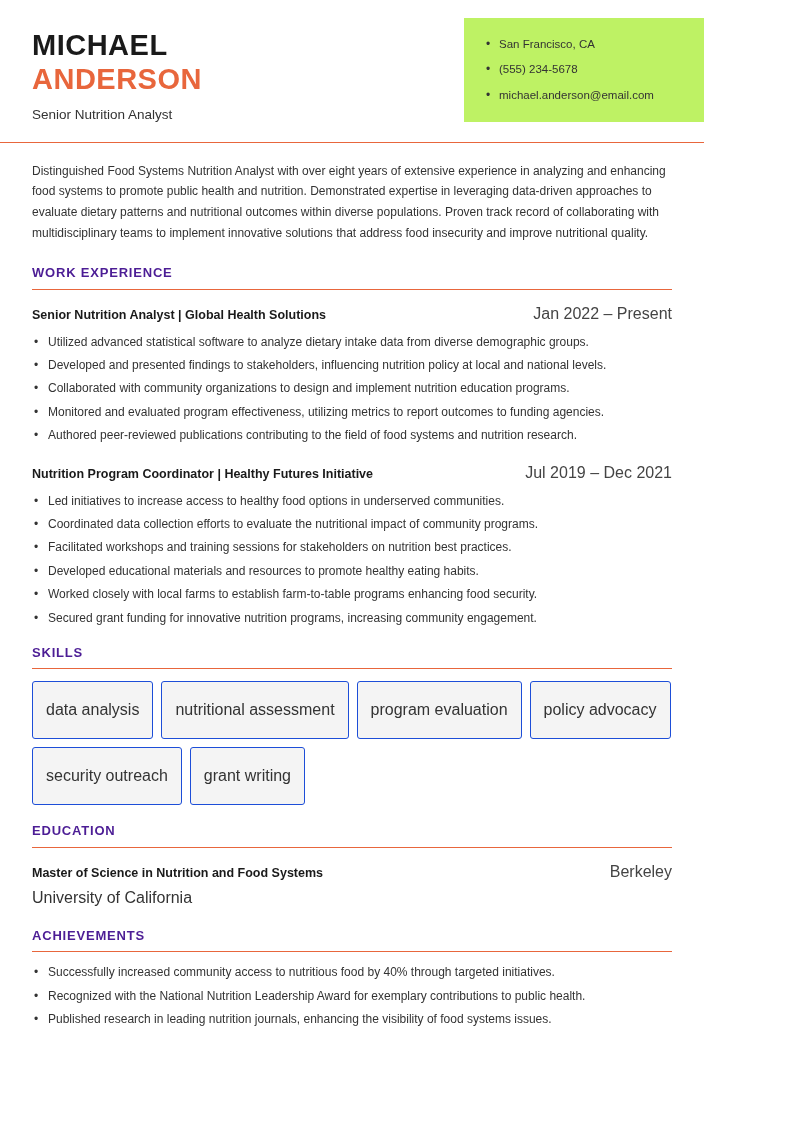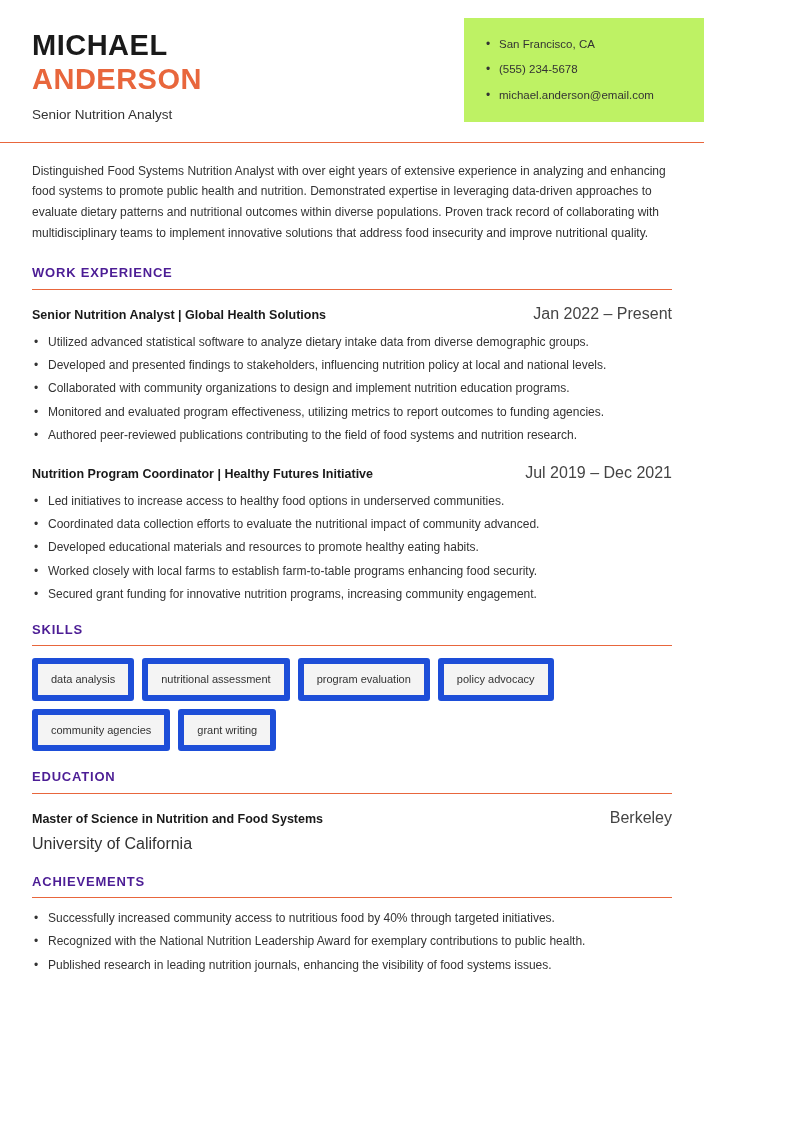--- a/index.html
+++ b/index.html
@@ -169,24 +169,24 @@
 
   .tag-row {
     display: flex;
     flex-wrap: wrap;
     gap: 8px;
     margin-top: 4px;
     margin-bottom: 4px;
   }
   .tag {
     background: #f4f4f4;
-    border: 6px solid #1d4ed8;
+    border: 1px solid #1d4ed8;
     border-radius: 3px;
-    padding: 7px 13px;
-    font-size: 11px;
+    padding: 16px 13px;
+    font-size: 16px;
     color: #333333;
     white-space: nowrap;
   }
 
   .achievements-list {
     margin-top: 2px;
   }
   .achievements-list li { margin-bottom: 10px; }
 
   .spacer-sm { height: 6px; }
@@ -234,37 +234,38 @@
         </ul>
       </div>
 
       <div class="entry">
         <div class="entry-head">
           <div class="entry-title">Nutrition Program Coordinator | Healthy Futures Initiative</div>
           <div class="entry-date">Jul 2019 – Dec 2021</div>
         </div>
         <ul class="bullets">
           <li>Led initiatives to increase access to healthy food options in underserved communities.</li>
-          <li>Coordinated data collection efforts to evaluate the nutritional impact of community advanced.</li>
+          <li>Coordinated data collection efforts to evaluate the nutritional impact of community programs.</li>
+          <li>Facilitated workshops and training sessions for stakeholders on nutrition best practices.</li>
           <li>Developed educational materials and resources to promote healthy eating habits.</li>
           <li>Worked closely with local farms to establish farm-to-table programs enhancing food security.</li>
           <li>Secured grant funding for innovative nutrition programs, increasing community engagement.</li>
         </ul>
       </div>
     </div>
 
     <div class="section">
       <div class="section-title">SKILLS</div>
       <hr class="section-rule">
       <div class="tag-row">
         <span class="tag">data analysis</span>
         <span class="tag">nutritional assessment</span>
         <span class="tag">program evaluation</span>
         <span class="tag">policy advocacy</span>
-        <span class="tag">community agencies</span>
+        <span class="tag">security outreach</span>
         <span class="tag">grant writing</span>
       </div>
     </div>
 
     <div class="section">
       <div class="section-title">EDUCATION</div>
       <hr class="section-rule">
       <div class="entry">
         <div class="entry-head">
           <div class="entry-title">Master of Science in Nutrition and Food Systems</div>

